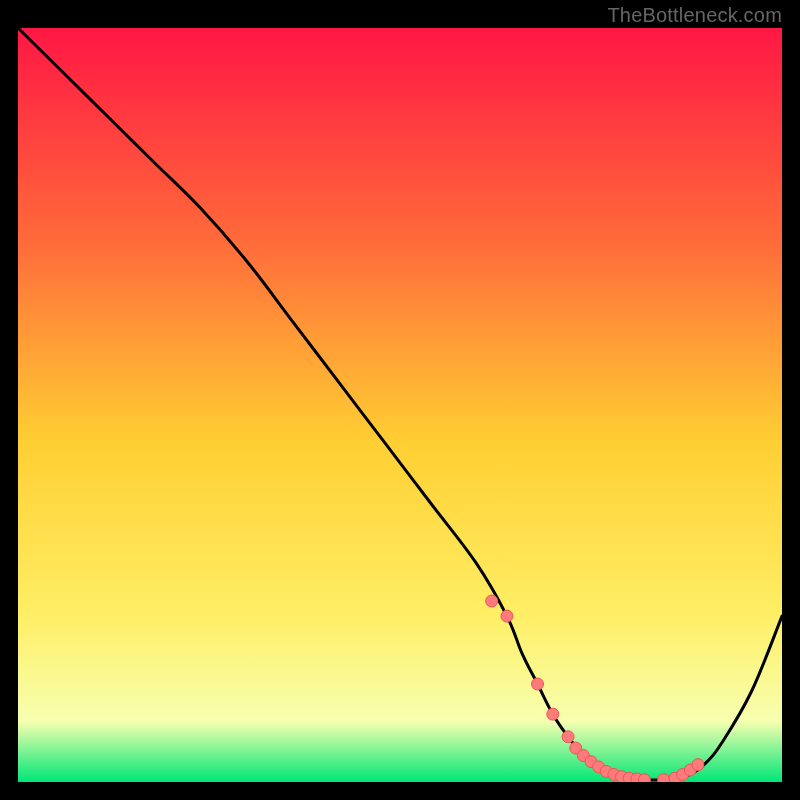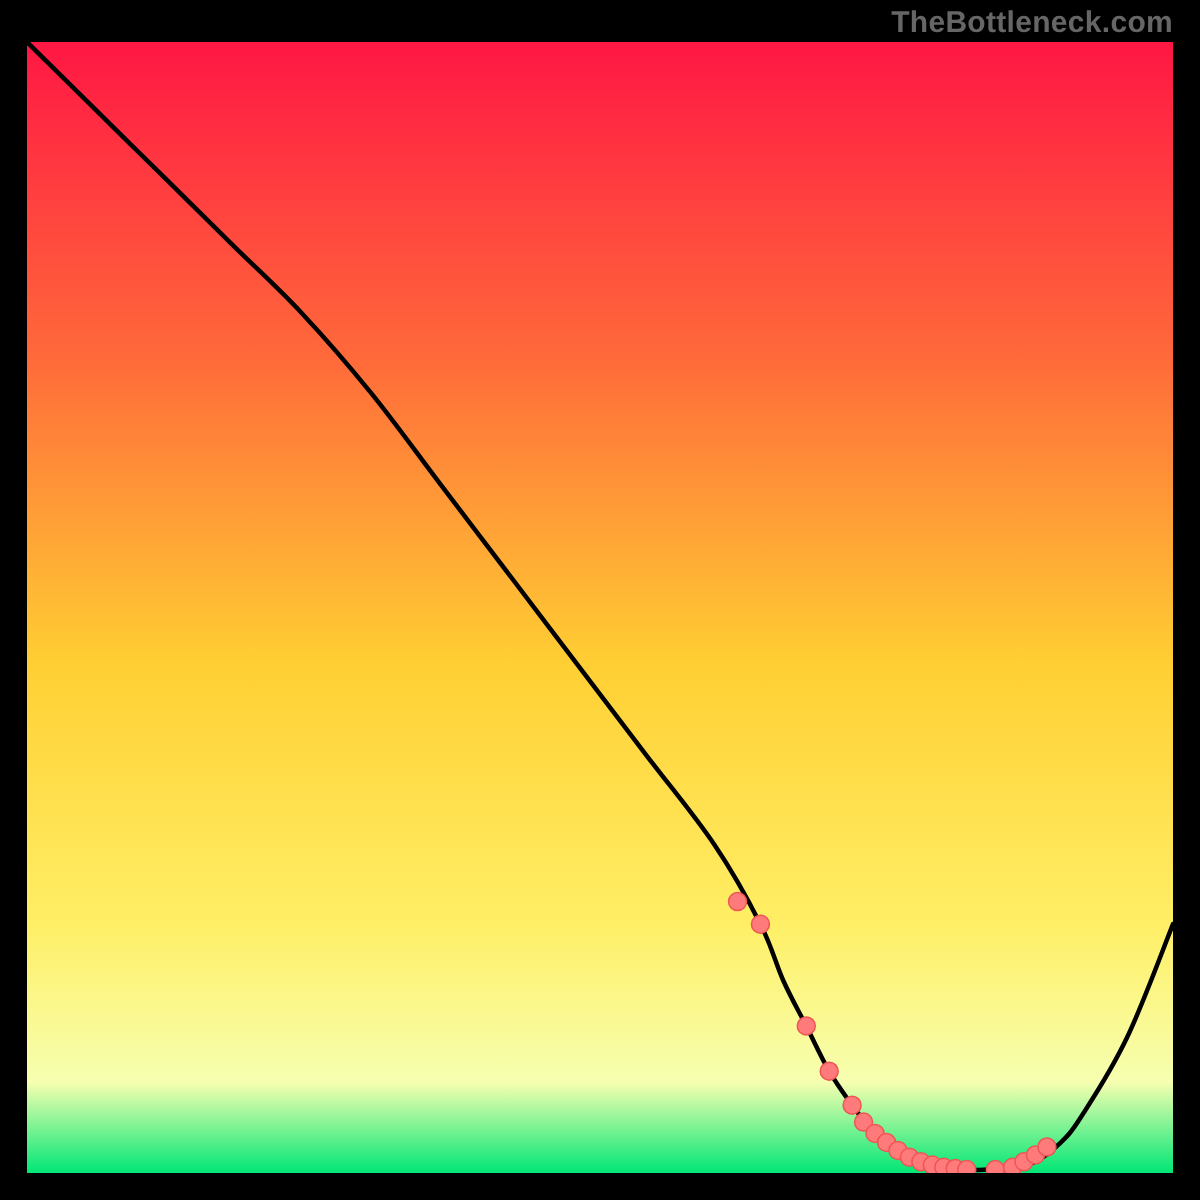--- a/index.html
+++ b/index.html
@@ -16,21 +16,21 @@
     width: 800px;
     height: 800px;
     background: #000;
   }
   .watermark {
     position: absolute;
     top: 4px;
     right: 18px;
     color: #666;
     font-size: 20px;
-    font-weight: 700;
+    font-weight: 400;
     letter-spacing: 0.2px;
     z-index: 20;
   }
   .plot {
     position: absolute;
     left: 18px;
     top: 28px;
     width: 764px;
     height: 754px;
   }

